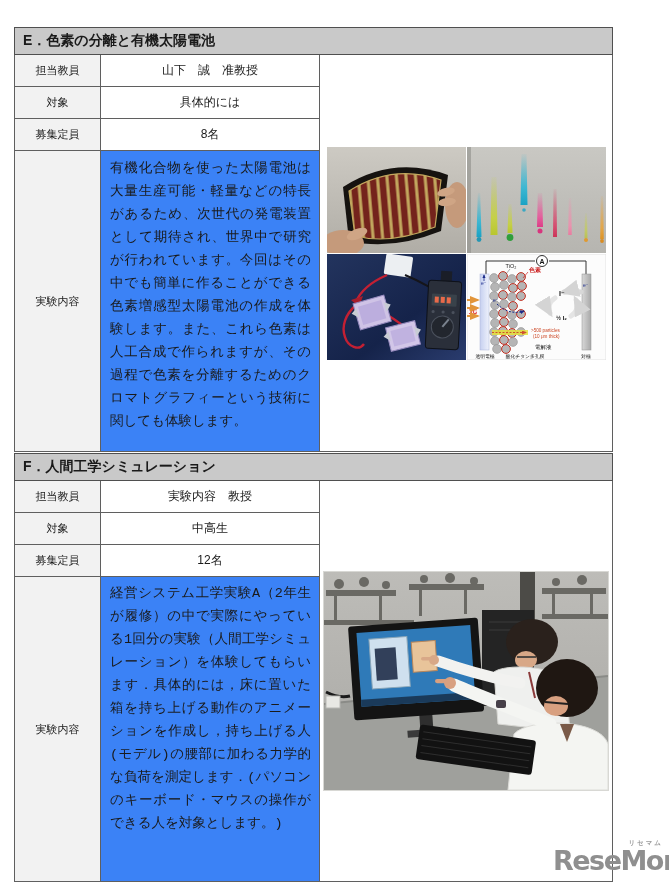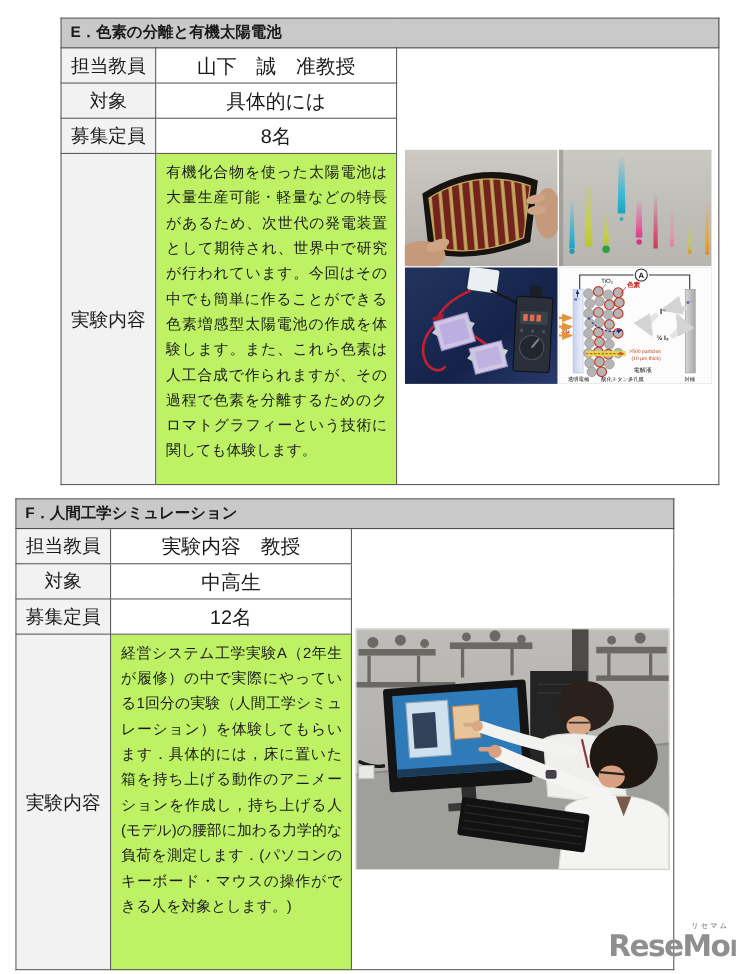--- a/index.html
+++ b/index.html
@@ -1,29 +1,29 @@
 <!DOCTYPE html>
 <html><head>
 <meta charset="utf-8">
 <style>
   html,body{margin:0;padding:0;background:#fff;}
   .page{position:relative;width:669px;height:885px;background:#fff;overflow:hidden;
         font-family:"Liberation Sans","DejaVu Sans",sans-serif;color:#1a1a1a;}
   table.spec{position:absolute;left:14px;width:599px;border-collapse:collapse;table-layout:fixed;}
-  #tableE{top:16px;margin-left:41px;}
+  #tableE{top:27px;}
   #tableF{top:453px;padding-left:28px;}
   table.spec td{border:1px solid #5f5f5f;}
   tr.title-row td{background:#c9c9c9;font-weight:bold;font-size:14px;padding:4px 8px;height:17px;border:1px solid #4f4f4f;}
   col.c1{width:86px;}  col.c2{width:219px;}
-  td.label{background:#f2f2f2;text-align:center;font-size:17px;padding:0 2px;}
+  td.label{background:#f2f2f2;text-align:center;font-size:11px;padding:0 2px;}
   tr.small td{height:31px;}
-  td.value{text-align:center;font-size:18px;padding:0 4px;background:#fff;}
+  td.value{text-align:center;font-size:12px;padding:0 4px;background:#fff;}
   td.desc{vertical-align:top;text-align:justify;font-size:13.5px;line-height:23px;
-          padding:5px 8px 5px 9px;background:#bef264;}
-  td.desc.e{height:290px;} td.desc.f{height:294px;}
+          padding:5px 8px 5px 9px;background:#3b82f6;}
+  td.desc.e{height:290px;} td.desc.f{height:294px;font-family:Liberation Mono, monospace;}
   td.media{background:#fff;vertical-align:middle;text-align:center;padding:0;}
   .e-grid{display:grid;grid-template-columns:139px 139px;grid-auto-rows:106px;gap:1px;
           width:279px;margin:0 auto;background:#fff;}
   .e-grid svg{display:block;}
   .f-photo{width:284px;height:218px;margin:0 auto;border:1px solid #d8d8d4;}
   .f-photo svg{display:block;}
   .logo{position:absolute;left:553px;top:840px;width:114px;text-align:right;line-height:1;}
   .logo .ruby{font-size:6.5px;letter-spacing:2px;color:#9a9a9a;font-weight:bold;padding-right:4px;}
   .logo .main{font-size:27px;font-weight:bold;color:#8f8f8f;letter-spacing:-1.5px;
               font-family:"DejaVu Sans","Liberation Sans",sans-serif;}

